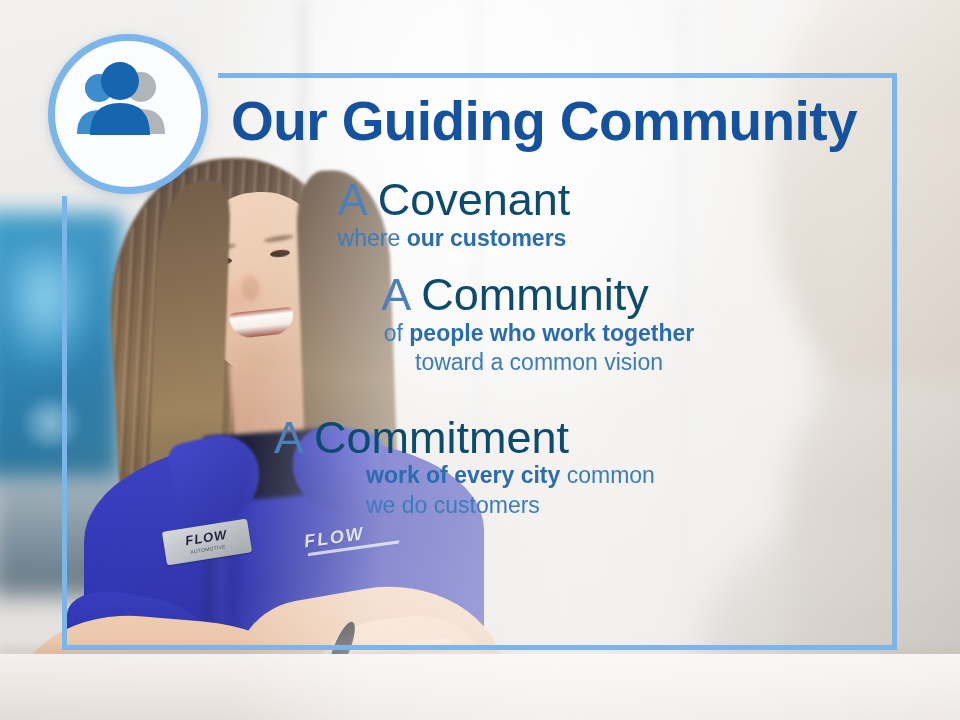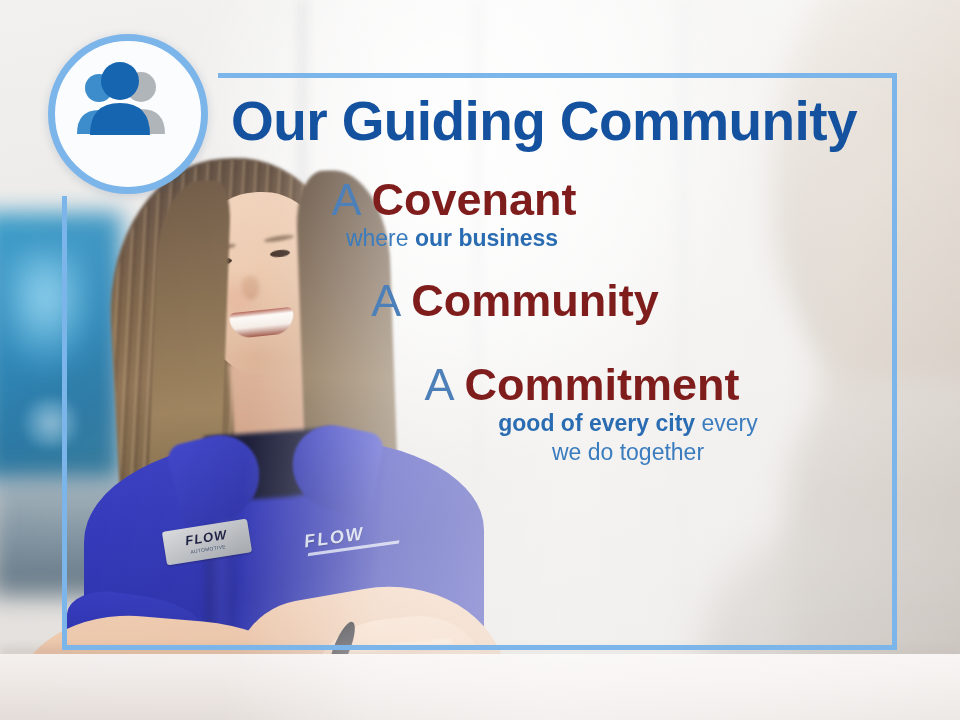--- a/index.html
+++ b/index.html
@@ -324,31 +324,31 @@
     white-space: nowrap;
   }
 
   .principles { position: absolute; left: 200px; top: 176px; width: 690px; }
   .principle { margin-bottom: 6px; }
 
   .p-head {
     font-size: 45px; line-height: 1.06; white-space: nowrap;
   }
   .p-article { font-weight: normal; color: #4d80b8; }
-  .p-word    { font-weight: bold;   color: #7f1d1d; }
+  .p-word    { font-weight: normal;   color: #0c4a6e; }
 
   .p-sub {
     font-size: 23px; line-height: 1.28; color: #3a7cbe; font-weight: normal;
   }
   .p-sub b { font-weight: bold; color: #2a6cb2; }
 
   
   .principle.one   { text-align: center; padding-right: 182px; }
-  .principle.two   { text-align: center; padding-right: 60px; margin-top: 24px; }
-  .principle.three { text-align: center; padding-left: 74px;  margin-top: 36px; }
+  .principle.two   { text-align: center; padding-right: 60px; margin-top: 18px; }
+  .principle.three { text-align: left; padding-left: 74px;  margin-top: 36px; }
 
   .principle.one   .p-sub { padding-right: 4px; }
   .principle.two   .p-sub { padding-left: 48px; }
   .principle.three .p-sub { padding-left: 92px; }
 </style>
 </head>
 <body>
 
 <div id="stage">
 
@@ -439,36 +439,42 @@
 
   <div class="title">Our Guiding Community</div>
 
   <div class="principles">
 
     <div class="principle one">
       <div class="p-head">
         <span class="p-article">A </span><span class="p-word">Covenant</span>
       </div>
       <div class="p-sub">
-        <span>where </span><b>our business</b>
+        <span>where </span><b>our customers</b>
       </div>
     </div>
 
     <div class="principle two">
       <div class="p-head">
         <span class="p-article">A </span><span class="p-word">Community</span>
       </div>
+      <div class="p-sub">
+        <div>
+          <span>of </span><b>people who work together</b>
+        </div>
+        <div>toward a common vision</div>
+      </div>
     </div>
 
     <div class="principle three">
       <div class="p-head">
         <span class="p-article">A </span><span class="p-word">Commitment</span>
       </div>
       <div class="p-sub">
         <div>
-          <b>good of every city</b><span> every</span>
+          <b>work of every city</b><span> common</span>
         </div>
-        <div>we do together</div>
+        <div>we do customers</div>
       </div>
     </div>
 
   </div>
 </div>
 
 </body></html>

